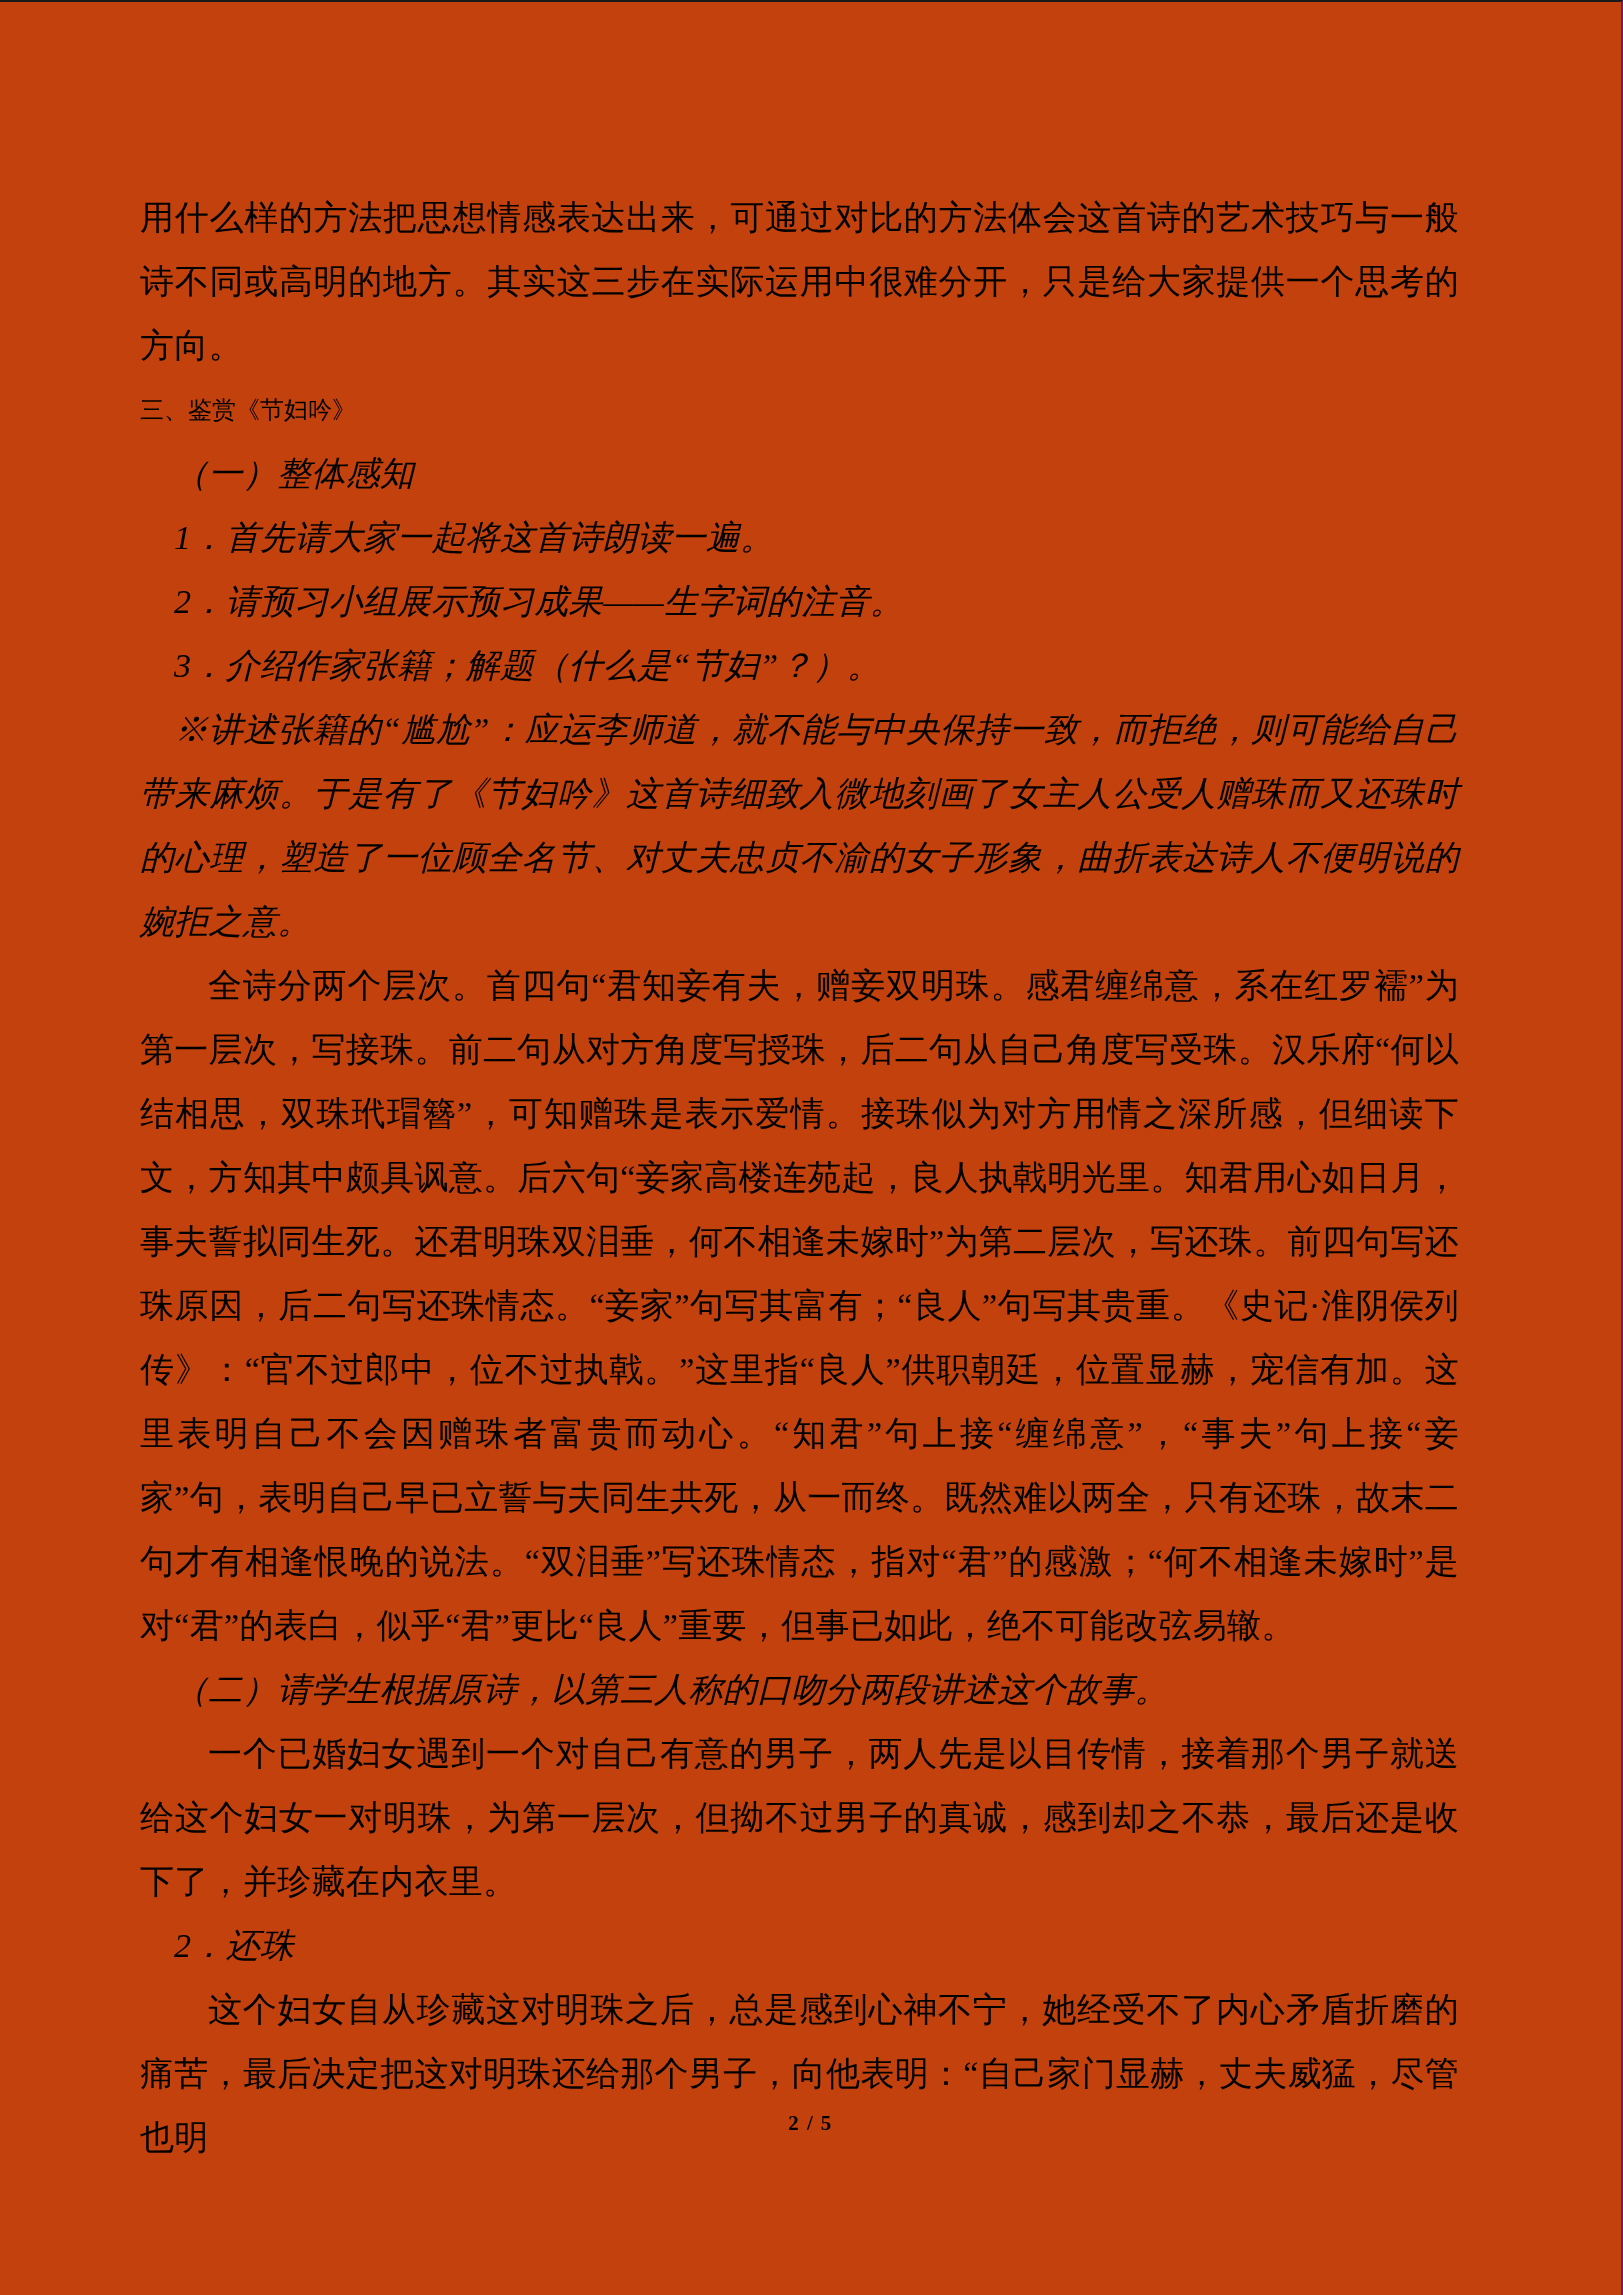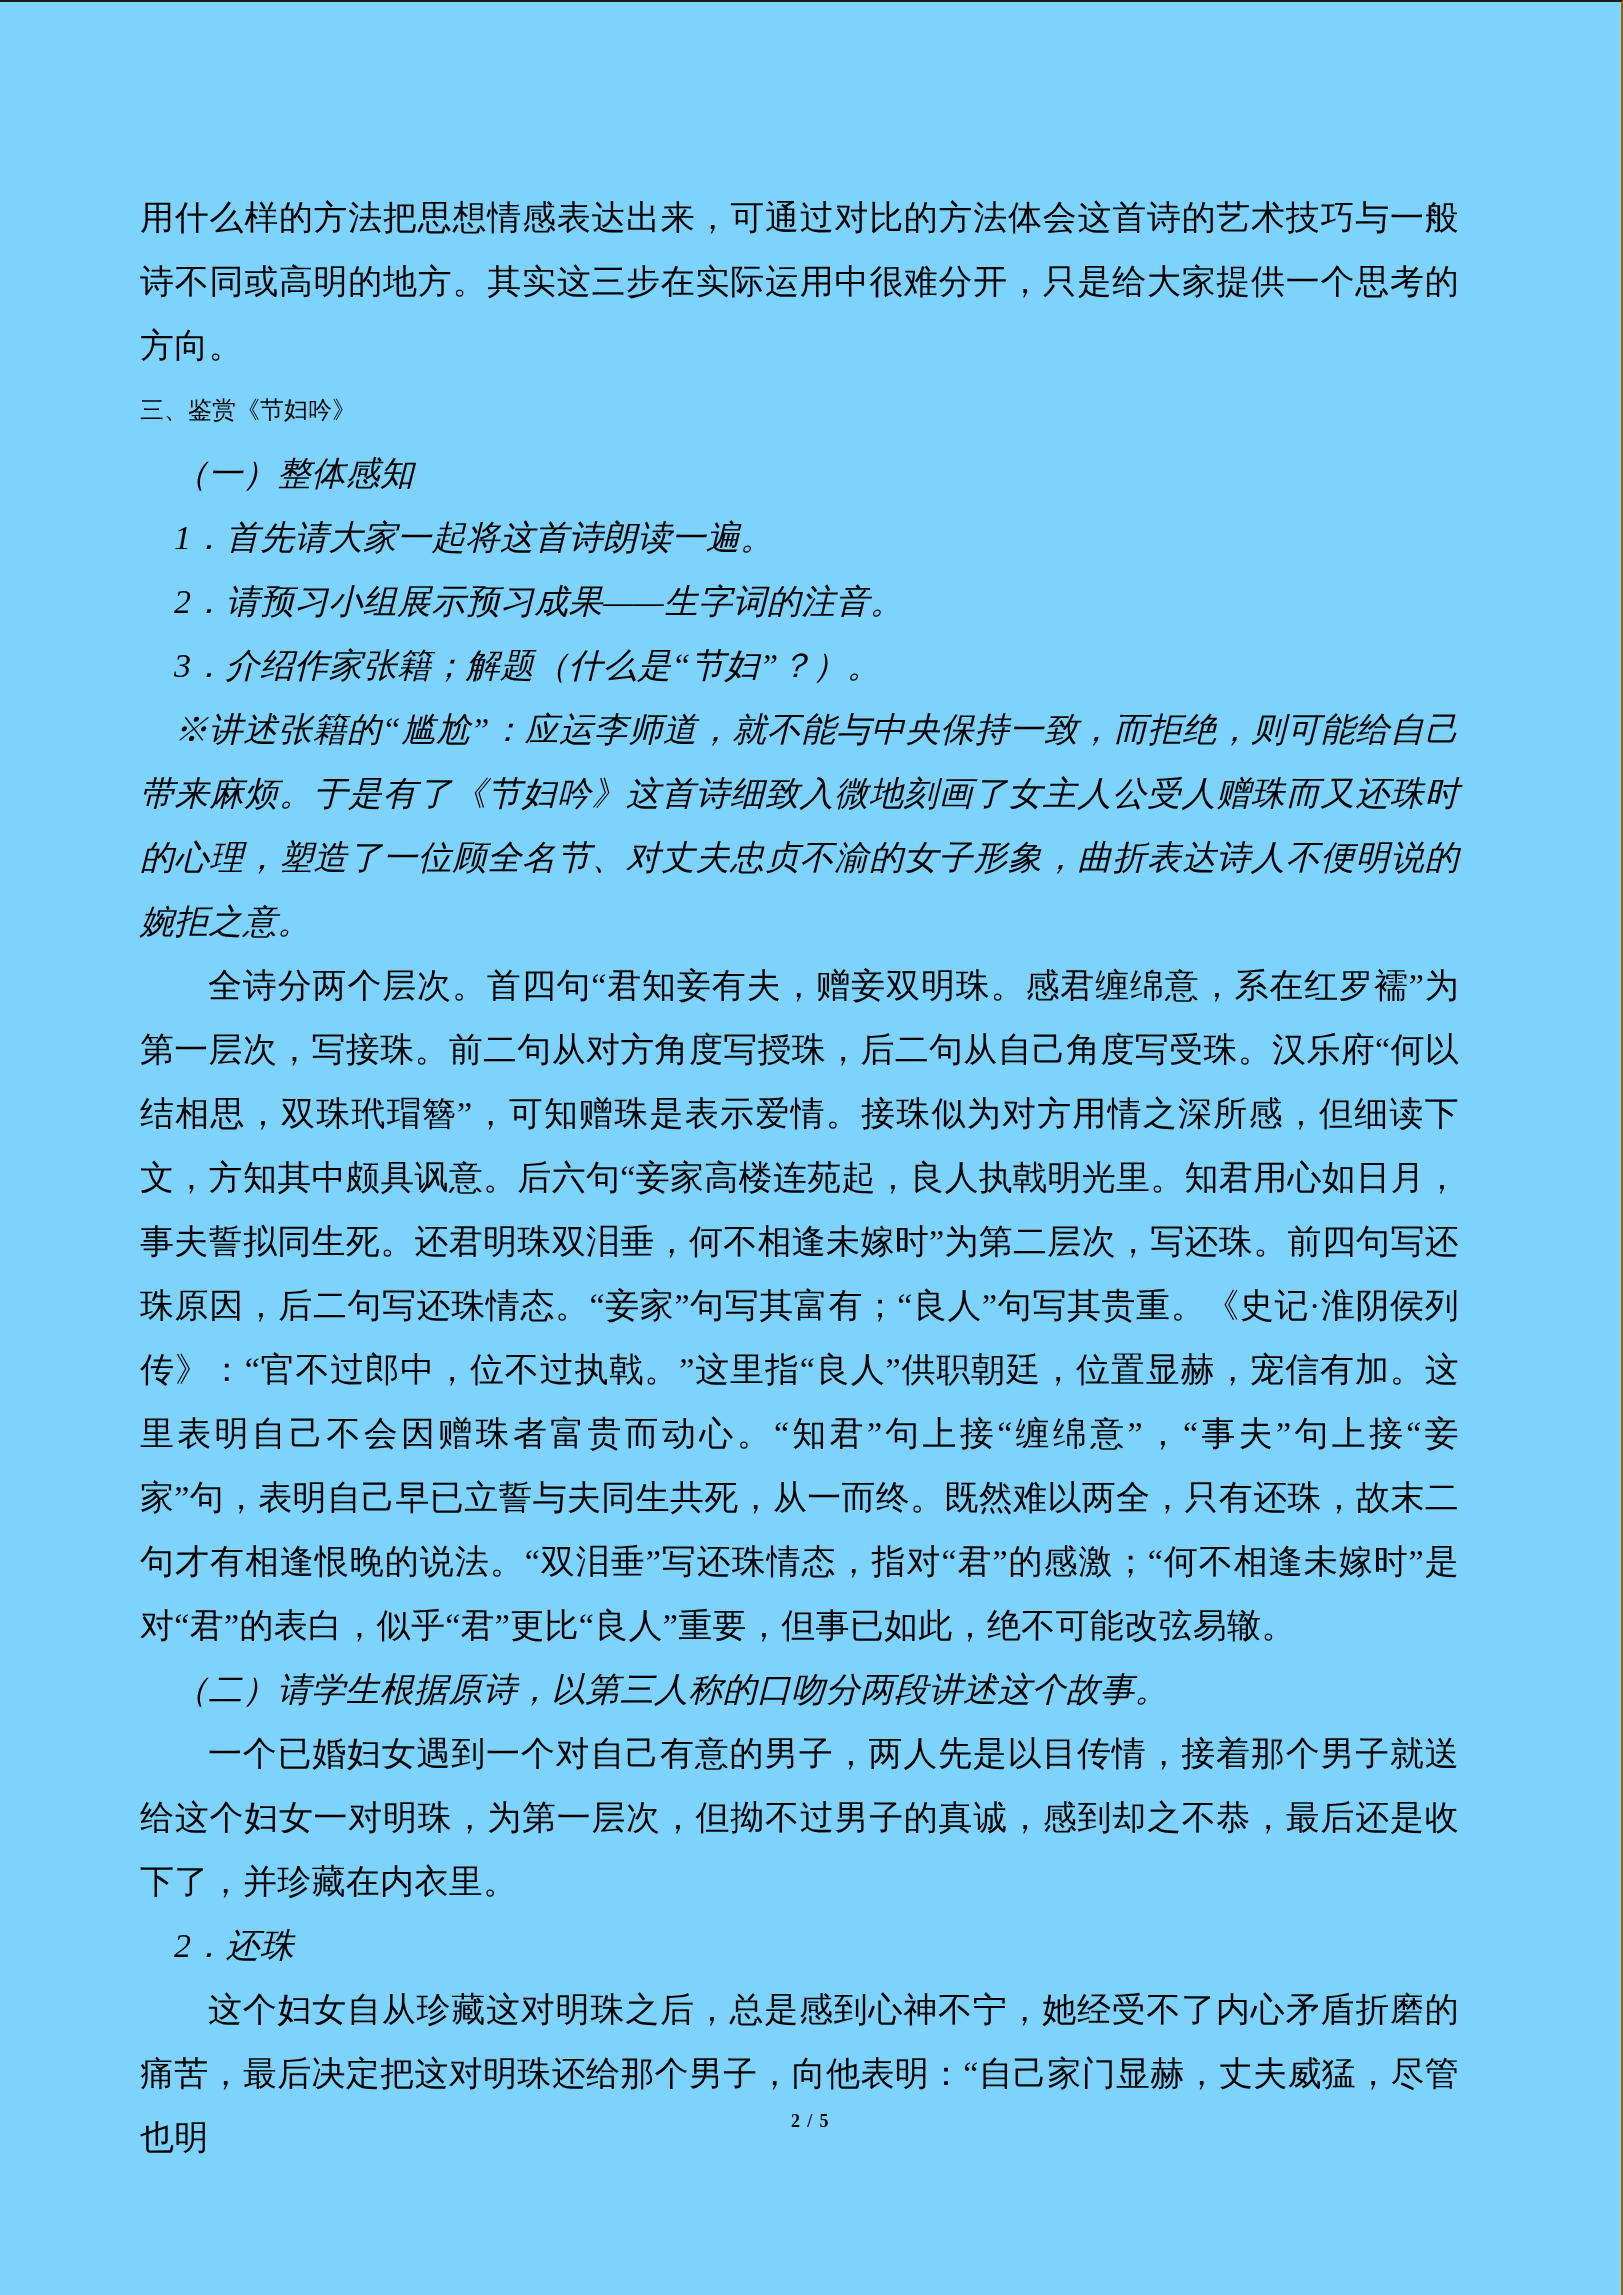--- a/index.html
+++ b/index.html
@@ -13,23 +13,23 @@
     font-family: "Liberation Serif", "DejaVu Serif", serif;
     color: #000000;
     overflow: hidden;
   }
 
   .page {
     position: relative;
     box-sizing: border-box;
     width: 1623px;
     height: 2295px;
-    background: #7dd3fc;
+    background: #c2410c;
     border-top: 2.7px solid #1a1a1a;
-    border-right: 2px solid #a16207;
+    border-right: 2px solid #701a75;
     padding: 0;
   }
 
   .content {
     position: absolute;
     left: 140px;
     top: 184px;
     width: 1319px;
   }
 
@@ -66,21 +66,21 @@
     margin: 0;
     text-indent: 0;
   }
 
   .footer {
     position: absolute;
     left: 0;
     top: 2109px;
     width: 1621px;
     text-align: center;
-    font-size: 18px;
+    font-size: 21px;
     font-weight: bold;
     font-family: "Liberation Serif", "DejaVu Serif", serif;
     letter-spacing: 1.4px;
   }
 </style>
 </head>
 <body>
 
 <div class="page">
 

